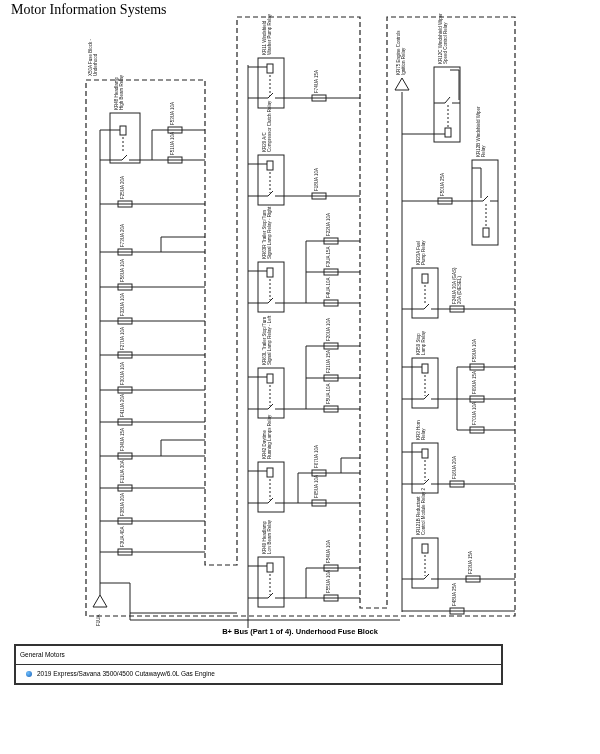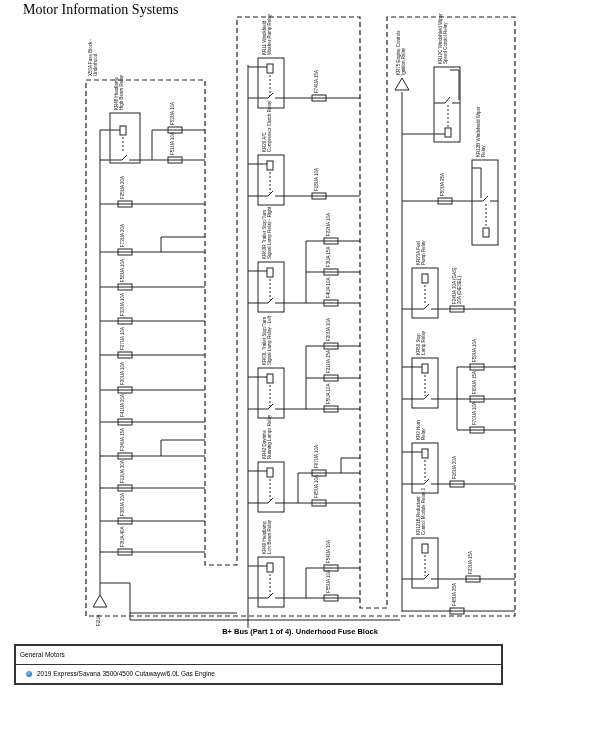--- a/index.html
+++ b/index.html
@@ -1,17 +1,17 @@
 <!DOCTYPE html>
 <html><head>
 <meta charset="utf-8">
 <style>
   html, body { margin:0; padding:0; background:#fff; }
   body { width:600px; height:754px; position:relative; overflow:hidden; font-family:"Liberation Sans", sans-serif; color:#000; }
-  .header-title { position:absolute; left:23px; top:2px; font-family:"Liberation Serif", serif; font-size:14px; }
+  .header-title { position:absolute; left:11px; top:2px; font-family:"Liberation Serif", serif; font-size:14px; }
   svg.diagram { position:absolute; left:0; top:0; }
   .caption { position:absolute; left:0; width:600px; top:627px; text-align:center; font-size:7.5px; font-weight:bold; }
   .info-table { position:absolute; left:14px; top:644px; width:489px; border:2px solid #333; box-sizing:border-box; font-size:6.5px; }
   .info-row { height:18px; line-height:18px; padding-left:4px; border-bottom:1px solid #333; }
   .info-row:last-child { border-bottom:none; }
   .dot { display:inline-block; width:6px; height:6px; border-radius:50%; background:radial-gradient(circle at 35% 35%, #6ec0ff, #1a5fb4); vertical-align:middle; margin:0 5px 0 6px; }
   .lbl { font-family:"Liberation Sans", sans-serif; font-size:4.5px; fill:#222; }
 </style>
 </head>
 <body>

